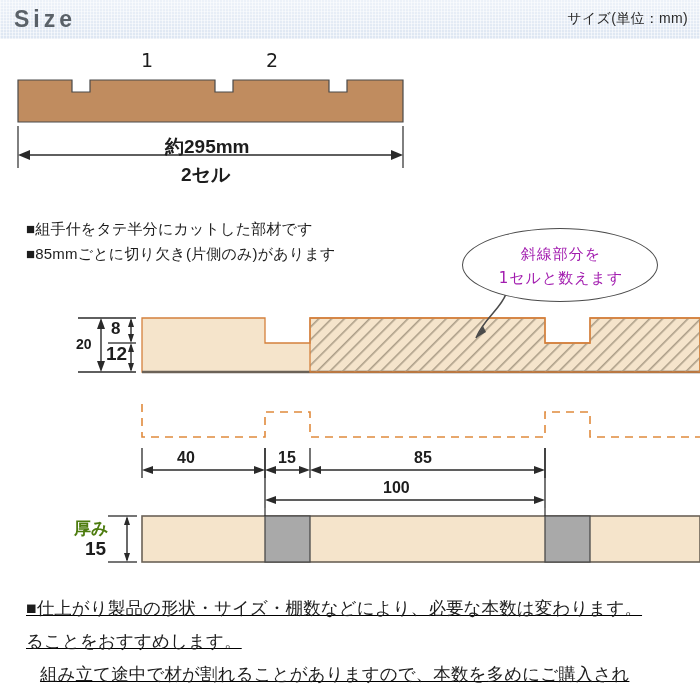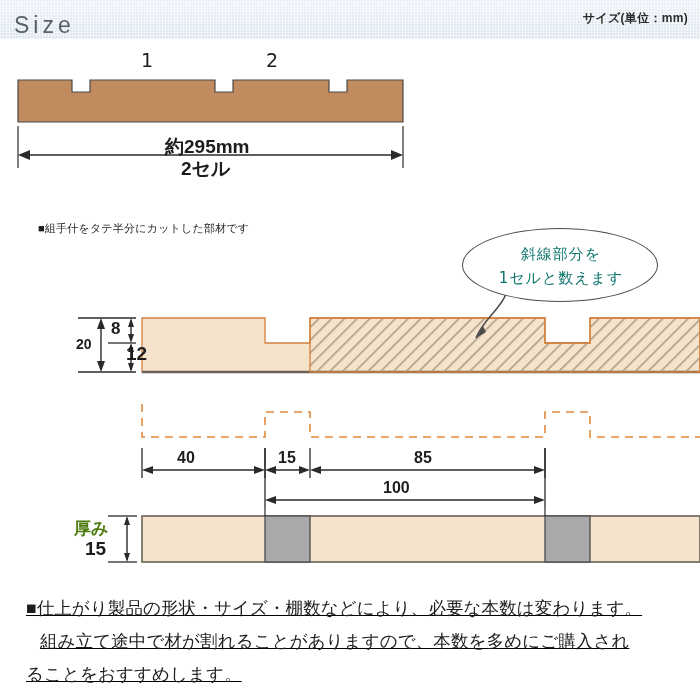--- a/index.html
+++ b/index.html
@@ -16,27 +16,27 @@
   .header {
     position: absolute; left: 0; top: 0;
     width: 700px; height: 40px;
     background:
       repeating-linear-gradient(90deg, rgba(255,255,255,.55) 0 1px, rgba(0,0,0,0) 1px 3px),
       repeating-linear-gradient(0deg, rgba(255,255,255,.45) 0 1px, rgba(0,0,0,0) 1px 3px),
       linear-gradient(180deg, #edf2f9 0%, #e4ebf5 55%, #dde6f2 100%);
     border-bottom: 1px solid #ffffff;
   }
   .header-title {
-    position: absolute; left: 14px; top: 12px;
+    position: absolute; left: 14px; top: 6px;
     font-size: 23px; letter-spacing: 4px;
-    color: #5a6168; font-weight: 400;
+    color: #5a6168; font-weight: 700;
   }
   .header-unit {
     position: absolute; right: 12px; top: 10px;
-    font-size: 12px; color: #2a2a2a; font-weight: 700;
+    font-size: 14px; color: #2a2a2a; font-weight: 400;
     letter-spacing: .3px;
   }
 
   
   .abs { position: absolute; }
   .num {
     position: absolute; font-size: 16px; color: #1d1d1d;
     font-weight: 700; white-space: nowrap;
   }
   .jp { color: #4d7c0f; white-space: nowrap; }
@@ -44,37 +44,37 @@
   
   .topboard-wrap { position: absolute; left: 0; top: 40px; width: 700px; height: 150px; }
   .cell-label {
     position: absolute; top: 9px; font-size: 19px; color: #1d1d1d;
     font-weight: 400; font-family: "DejaVu Sans", sans-serif;
   }
 
   
   .bullets { position: absolute; left: 26px; top: 216px; }
   .bullet-line {
-    font-size: 11px; line-height: 25px; color: #1d1d1d;
-    letter-spacing: .2px; white-space: nowrap; margin-left: 12px;
+    font-size: 15px; line-height: 25px; color: #1d1d1d;
+    letter-spacing: .2px; white-space: nowrap;
   }
 
   
   .bubble {
     position: absolute; left: 462px; top: 228px;
     width: 196px; height: 74px;
     border: 1.6px solid #4b4b4b;
     border-radius: 50% / 50%;
     background: #ffffff;
     z-index: 6;
   }
   .bubble-text {
     position: absolute; left: 0; top: 13px; width: 196px;
     text-align: center; font-size: 15px; line-height: 24px;
-    color: #0f766e; letter-spacing: 1px;
+    color: #a21caf; letter-spacing: 1px;
     font-family: "DejaVu Sans", sans-serif;
   }
 
   
   .section-svg { position: absolute; left: 0; top: 0; }
 
   
   .footer { position: absolute; left: 26px; top: 592px; width: 660px; text-decoration: underline; }
   .foot-line {
     font-size: 17.5px; line-height: 33px; color: #1d1d1d;
@@ -103,25 +103,26 @@
 
       <line x1="18" y1="86" x2="18" y2="128" stroke="#2a2a2a" stroke-width="1.2"></line>
       <line x1="403" y1="86" x2="403" y2="128" stroke="#2a2a2a" stroke-width="1.2"></line>
 
       <line x1="22" y1="115" x2="399" y2="115" stroke="#2a2a2a" stroke-width="1.6"></line>
       <path d="M18,115 L30,110 L30,120 Z" fill="#2a2a2a"></path>
       <path d="M403,115 L391,110 L391,120 Z" fill="#2a2a2a"></path>
     </svg>
 
     <div class="num" style="left:165px; top:94px; font-size:19px;">約295mm</div>
-    <div class="num" style="left:181px; top:116px; font-size:19px;">2セル</div>
+    <div class="num" style="left:181px; top:122px; font-size:19px;">2セル</div>
   </div>
 
   <div class="bullets">
     <div class="bullet-line jp">■組手什をタテ半分にカットした部材です</div>
+    <div class="bullet-line jp">■85mmごとに切り欠き(片側のみ)があります</div>
   </div>
 
   <svg class="abs" style="left:470px; top:292px; z-index:5;" width="80" height="50">
     <path d="M36,2 C30,18 14,26 6,46" fill="none" stroke="#4b4b4b" stroke-width="1.6"></path>
     <path d="M6,46 L16,40 L13,34 Z" fill="#4b4b4b"></path>
   </svg>
   <div class="bubble">
     <div class="bubble-text">
       <div>斜線部分を</div>
       <div>1セルと数えます</div>
@@ -194,29 +195,29 @@
     <line x1="127" y1="518" x2="127" y2="560" stroke="#2a2a2a" stroke-width="1.4"></line>
     <path d="M127,516 L124,525 L130,525 Z" fill="#2a2a2a"></path>
     <path d="M127,562 L124,553 L130,553 Z" fill="#2a2a2a"></path>
 
     <line x1="265" y1="508" x2="265" y2="516" stroke="#2a2a2a" stroke-width="1.2"></line>
     <line x1="545" y1="508" x2="545" y2="516" stroke="#2a2a2a" stroke-width="1.2"></line>
   </svg>
 
   <div class="num" style="left:76px; top:336px; font-size:14px;">20</div>
   <div class="num" style="left:111px; top:319px; font-size:17px;">8</div>
-  <div class="num" style="left:106px; top:343px; font-size:19px;margin-left:20px;">12</div>
+  <div class="num" style="left:106px; top:343px; font-size:19px;">12</div>
 
   <div class="num" style="left:177px; top:449px;">40</div>
   <div class="num" style="left:278px; top:449px;">15</div>
   <div class="num" style="left:414px; top:449px;">85</div>
   <div class="num" style="left:383px; top:479px;">100</div>
 
   <div class="num jp" style="left:74px; top:517px; font-size:17px;">厚み</div>
   <div class="num" style="left:85px; top:538px; font-size:19px;">15</div>
 
   <div class="footer">
     <div class="foot-line jp">■仕上がり製品の形状・サイズ・棚数などにより、必要な本数は変わります。</div>
+    <div class="foot-line jp">ることをおすすめします。</div>
     <div class="foot-line jp foot-indent">組み立て途中で材が割れることがありますので、本数を多めにご購入され</div>
-    <div class="foot-line jp">ることをおすすめします。</div>
   </div>
 
 </div>
 
 </body></html>

